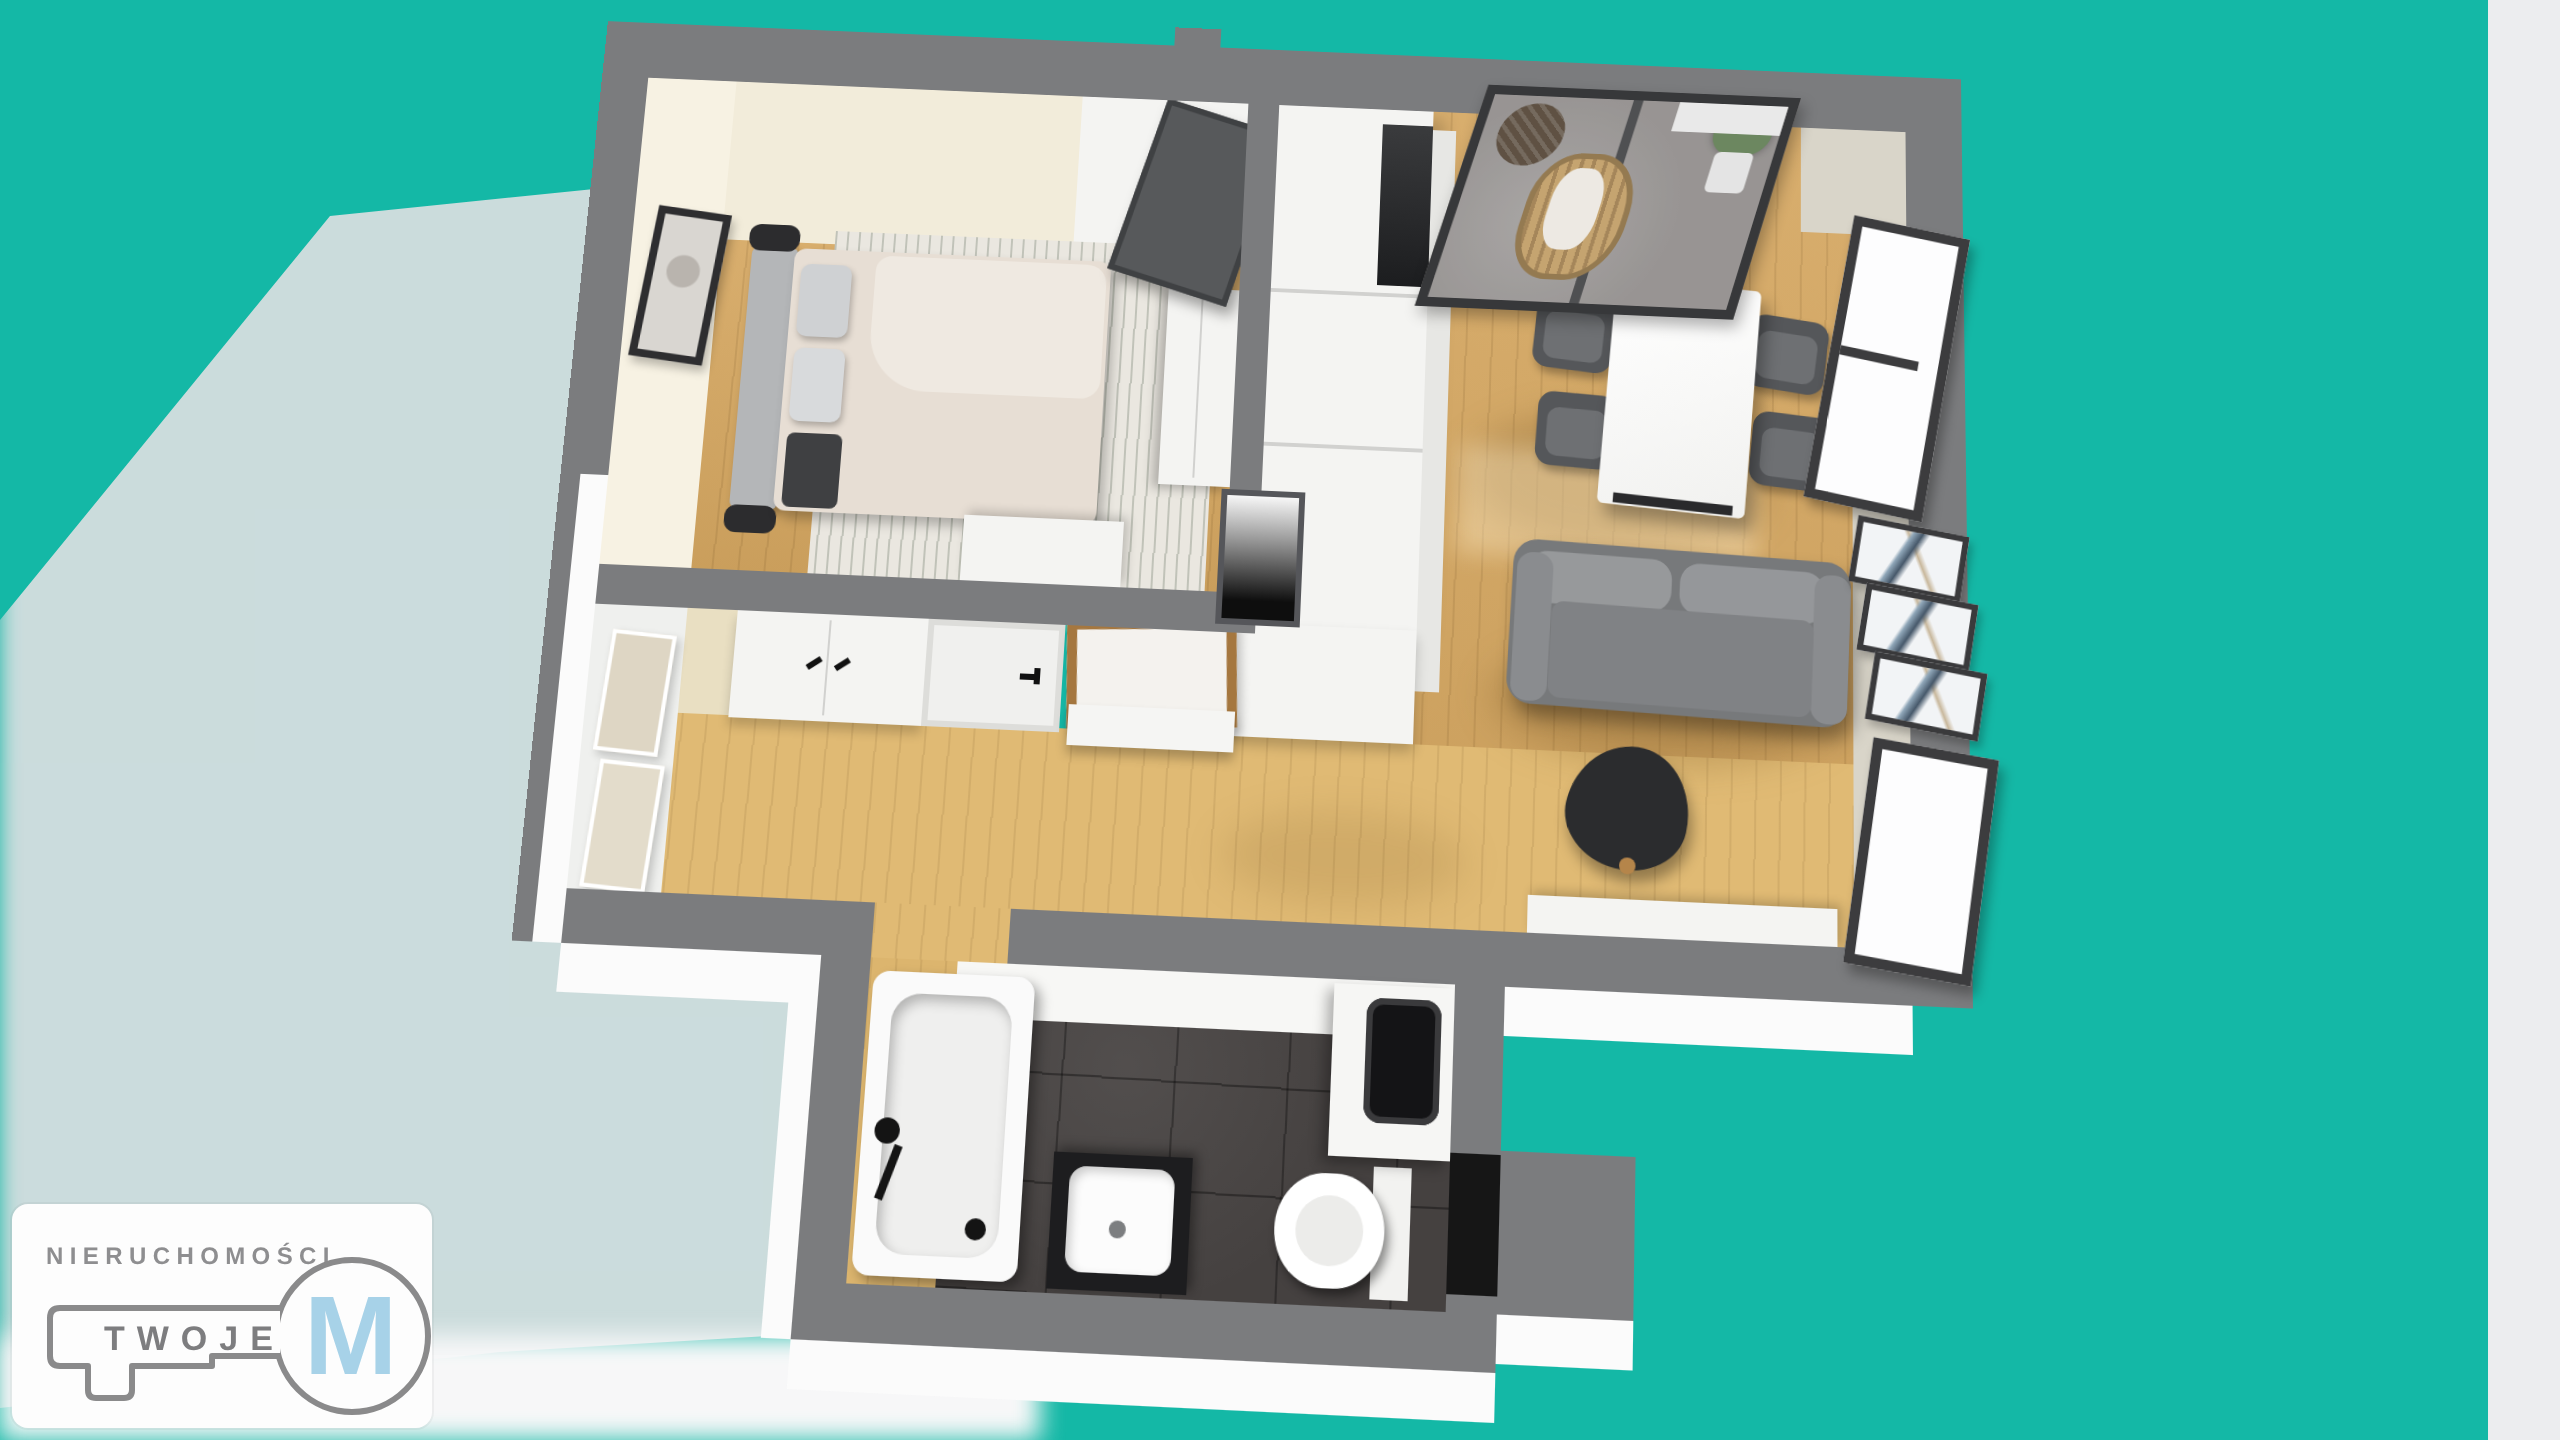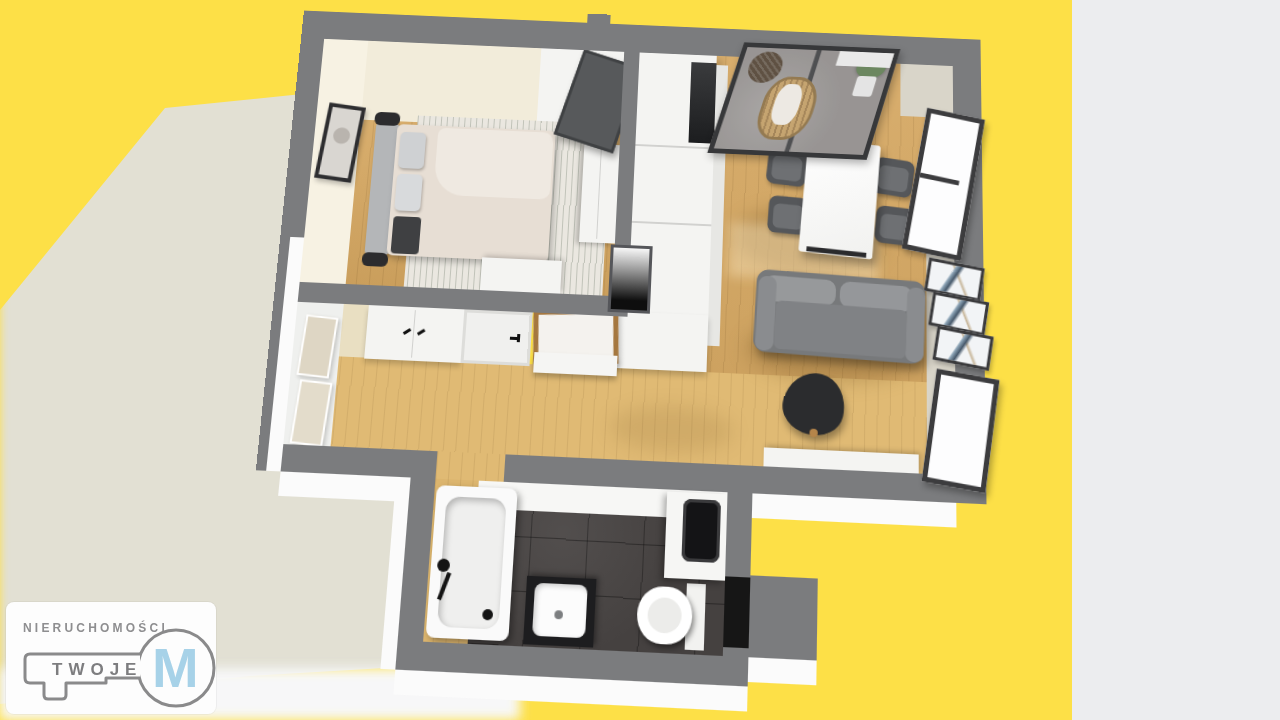--- a/index.html
+++ b/index.html
@@ -1,16 +1,16 @@
 <!DOCTYPE html>
 <html><head>
 <meta charset="utf-8">
 <style>
   html,body{margin:0;padding:0;background:#ecedef;font-family:"Liberation Sans",sans-serif;}
-  #stage{position:relative;width:1072px;height:720px;overflow:hidden;background:#fde047;}
+  #stage{position:relative;width:1244px;height:720px;overflow:hidden;background:#14b8a6;}
   .a{position:absolute;}
   
   #bg-shadow{left:0;top:0;width:1280px;height:720px;background:#dfe0e3;opacity:.9;filter:blur(5px);
     clip-path:polygon(165px 108px,302px 94px,314px 464px,440px 474px,452px 664px,250px 676px,0px 704px,0px 310px);}
   #bg-light{left:0;top:668px;width:520px;height:52px;background:#f7f7f8;filter:blur(6px);}
   
   #plan{left:278px;top:12px;width:705px;height:700px;transform-origin:352px 250px;
         transform:perspective(950px) rotateX(9deg) rotate(2.6deg);}
   .wall{background:#7b7c7e;}
   .wallface{background:#fbfbfb;}

